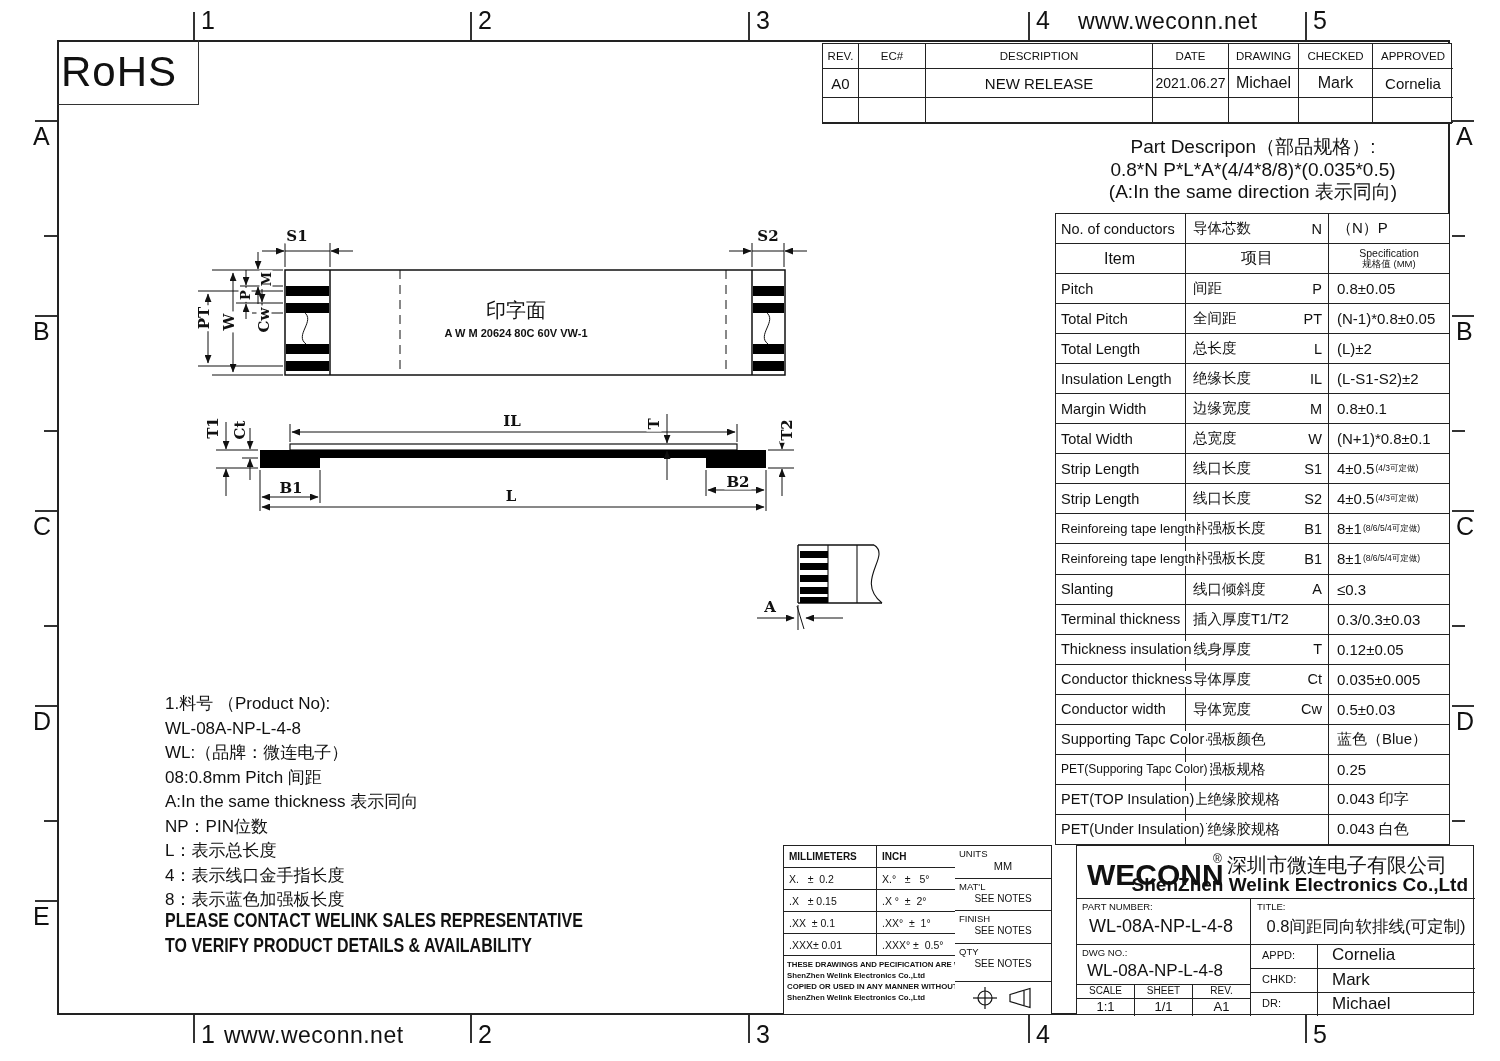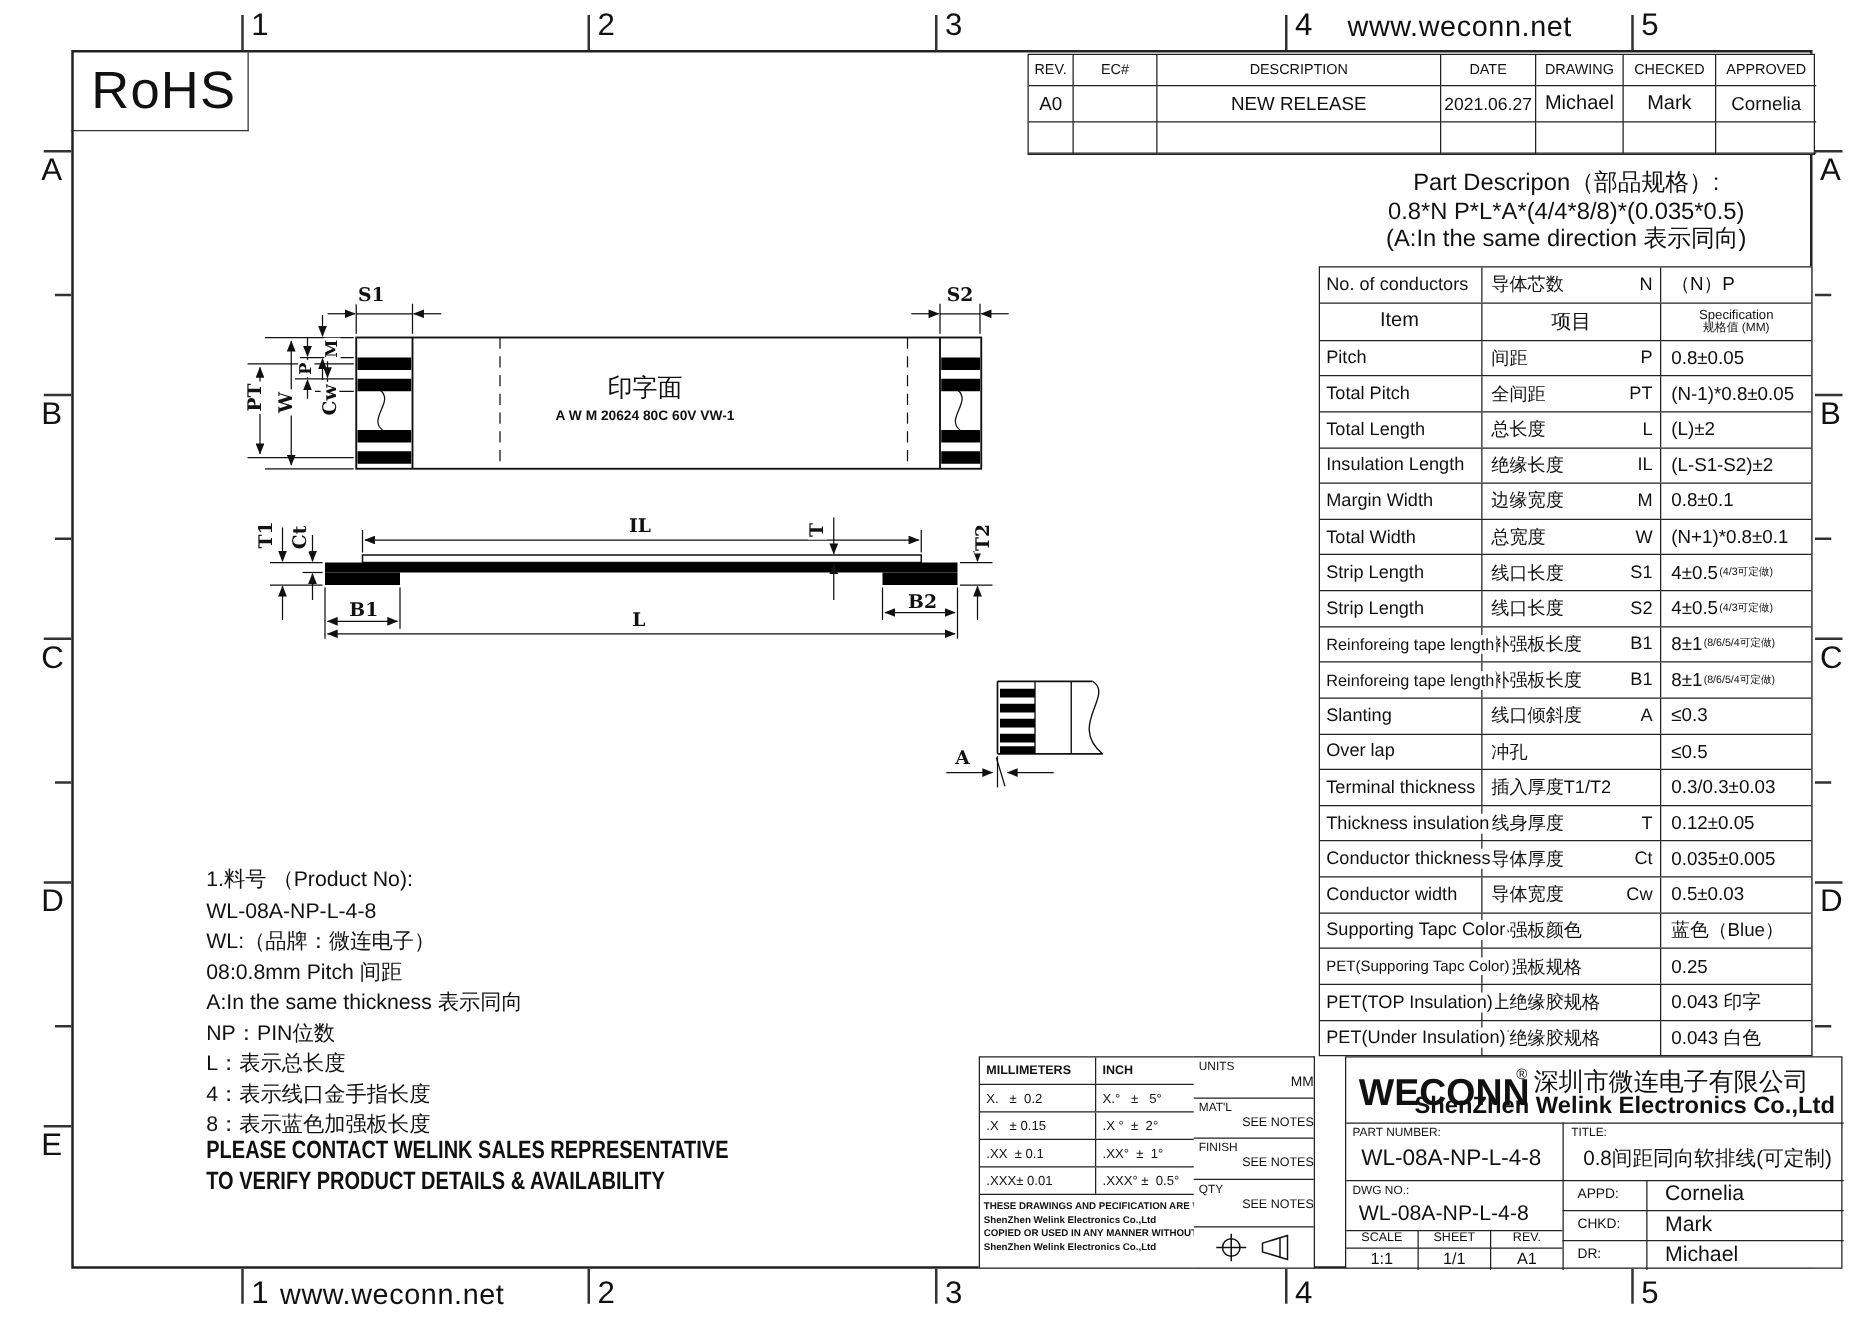--- a/index.html
+++ b/index.html
@@ -9,21 +9,21 @@
   
   #frame{position:absolute;left:57px;top:40px;width:1393px;height:975px;
          border:2px solid #222;box-sizing:border-box;z-index:0;}
   .tv{position:absolute;width:1.5px;height:28px;background:#333;}
   .th{position:absolute;height:1.5px;background:#333;}
   .bnum{position:absolute;font-size:25px;font-weight:400;color:#111;line-height:1;}
   .burl{position:absolute;font-size:23px;letter-spacing:.5px;color:#111;line-height:1;}
   
   #rohs{position:absolute;left:57px;top:40px;width:142px;height:65px;
         border-right:1.5px solid #333;border-bottom:1.5px solid #333;box-sizing:border-box;
-        font-size:42px;font-weight:500;letter-spacing:1px;display:flex;align-items:center;padding-left:16px;z-index:2;}
+        font-size:42px;font-weight:500;letter-spacing:1px;display:flex;align-items:center;padding-left:4px;z-index:2;}
   
   #revtbl{position:absolute;left:822px;top:43px;width:630px;z-index:2;background:#fff;
           display:grid;grid-template-columns:36px 67px 227px 76px 70px 74px 80px;
           grid-template-rows:25px 29px 25px;border:1.5px solid #222;box-sizing:border-box;}
   #revtbl div{border-right:1.2px solid #222;border-bottom:1.2px solid #222;
           display:flex;align-items:center;justify-content:center;overflow:hidden;white-space:nowrap;}
   #revtbl div:nth-child(7n){border-right:none;}
   .rev-h{font-size:11.5px;}
   .rev-v{font-size:15px;}
   
@@ -59,21 +59,21 @@
   .tolrow>div{width:50%;display:flex;align-items:center;padding-left:5px;font-size:10.5px;white-space:pre;box-sizing:border-box;}
   .tolrow>div:first-child{border-right:1px solid #222;}
   .tolrow.hd>div{font-size:10px;font-weight:bold;}
   #tol .disc{padding:4px 3px;font-size:7.8px;font-weight:bold;line-height:1.4;white-space:nowrap;overflow:hidden;}
   
   #stamp{position:absolute;left:955px;top:845px;width:97px;height:170px;border:1.5px solid #222;
          border-left:none;box-sizing:border-box;z-index:2;background:#fff;display:flex;flex-direction:column;}
   .stcell{border-bottom:1px solid #222;box-sizing:border-box;position:relative;}
   .stcell:last-child{border-bottom:none;}
   .stlab{position:absolute;left:4px;top:2px;font-size:9.5px;}
-  .stval{position:absolute;left:0;right:0;top:14px;text-align:right;font-size:10px;}
+  .stval{position:absolute;left:0;right:0;top:14px;text-align:center;font-size:10px;}
   
   #tblock{position:absolute;left:1052px;top:845px;width:398px;height:170px;border:1.5px solid #222;
           box-sizing:border-box;z-index:2;background:#fff;margin-left:24px;}
   .tb-line{position:absolute;background:#222;}
   .tb-lab{position:absolute;font-size:9.5px;}
   #tb-brand{position:absolute;left:10px;top:12px;font-size:30px;font-weight:800;letter-spacing:0;}
   #tb-reg{position:absolute;left:136px;top:6px;font-size:12px;}
   #tb-cn{position:absolute;left:150px;top:6px;font-size:20px;white-space:nowrap;}
   #tb-en{position:absolute;right:5px;top:28px;font-size:19px;font-weight:bold;white-space:nowrap;}
   
@@ -337,33 +337,20 @@
     <div class="sprow">
         <div class="sc1">
           <span>Slanting</span>
         </div>
         <div class="sc2">
           <span>线口倾斜度</span>
           <span>A</span>
         </div>
         <div class="sc3">
           <span>≤0.3</span>
-          <span class="note"></span>
-        </div>
-      </div>
-    <div class="sprow">
-        <div class="sc1">
-          <span>Over lap</span>
-        </div>
-        <div class="sc2">
-          <span>冲孔</span>
-          <span></span>
-        </div>
-        <div class="sc3">
-          <span>≤0.5</span>
           <span class="note"></span>
         </div>
       </div>
     <div class="sprow">
         <div class="sc1">
           <span>Terminal thickness</span>
         </div>
         <div class="sc2">
           <span>插入厚度T1/T2</span>
           <span></span>

